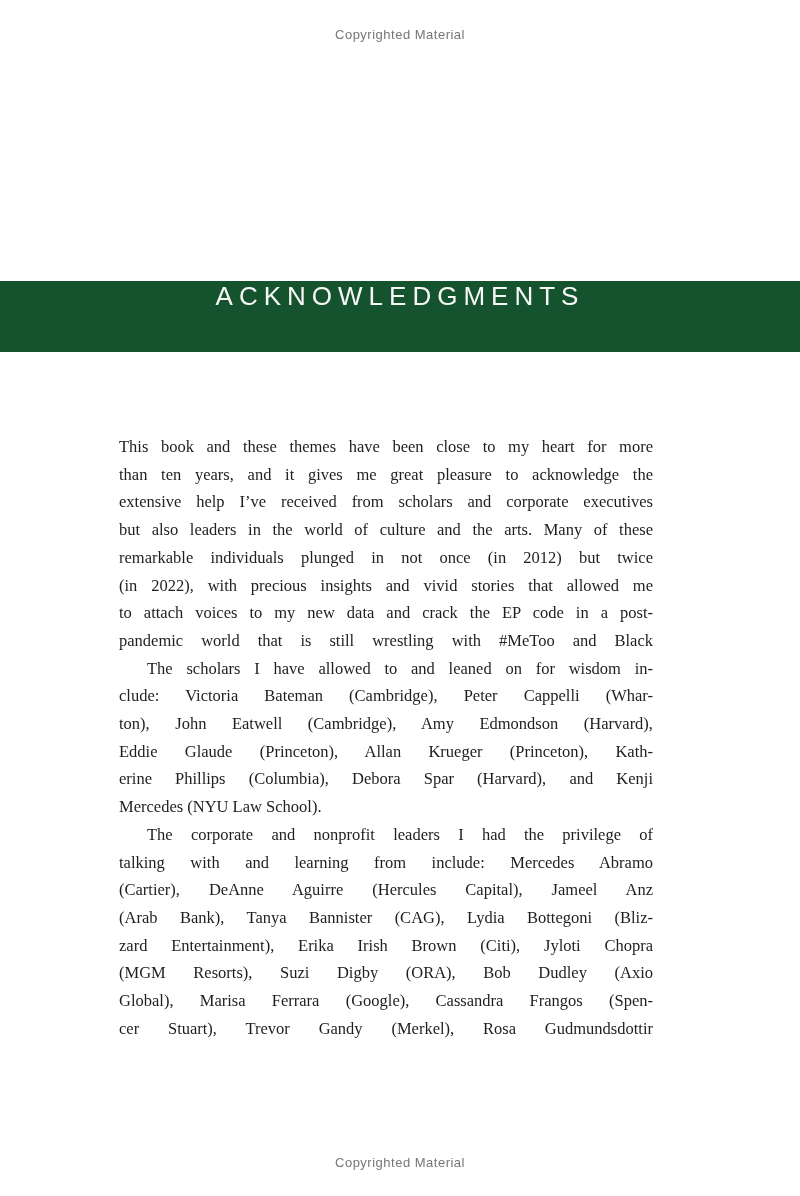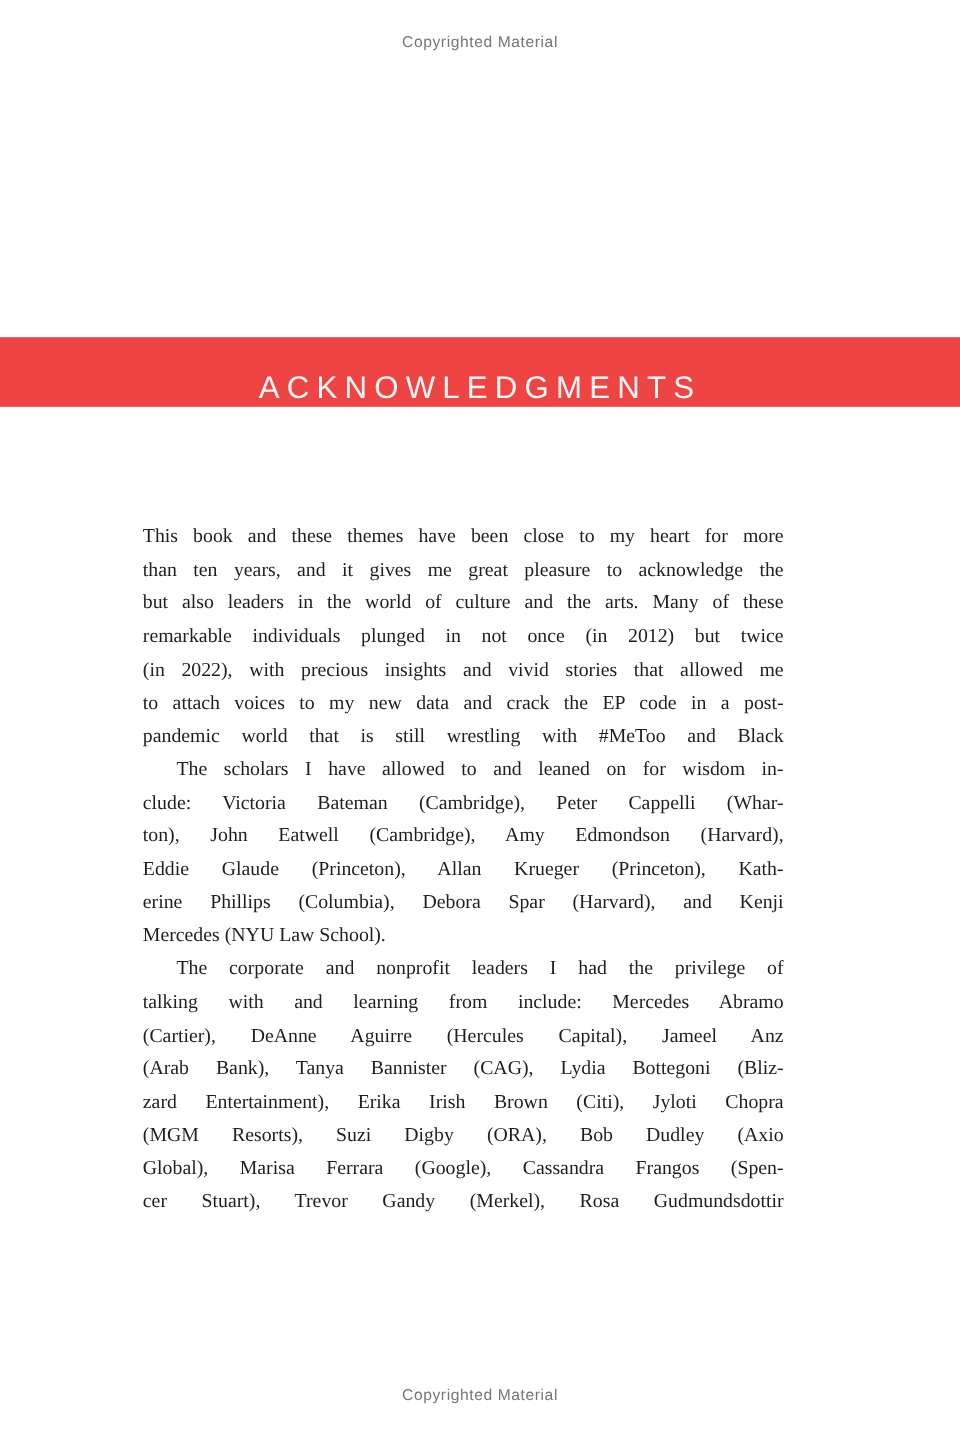--- a/index.html
+++ b/index.html
@@ -25,24 +25,24 @@
     color: #767676;
   }
   .notice.top { top: 27px; }
   .notice.bottom { top: 1155px; }
 
   .banner {
     position: absolute;
     top: 281px;
     left: 0;
     width: 800px;
-    height: 58px;
-    background: #ef4444;
+    height: 71px;
+    background: #14532d;
     display: flex;
-    align-items: flex-end;
+    align-items: flex-start;
     justify-content: center;
   }
   .banner .chapter-title {
     margin: 0;
     color: #f7f7f7;
     font-family: "Liberation Sans", sans-serif;
     font-weight: 400;
     font-size: 26px;
     letter-spacing: 6px;
     text-transform: uppercase;
@@ -75,20 +75,21 @@
 
   <div class="notice top">Copyrighted Material</div>
 
   <div class="banner">
     <h1 class="chapter-title">ACKNOWLEDGMENTS</h1>
   </div>
 
   <div class="body-text">
       <div class="line">This book and these themes have been close to my heart for more</div>
       <div class="line">than ten years, and it gives me great pleasure to acknowledge the</div>
+      <div class="line">extensive help I’ve received from scholars and corporate executives</div>
       <div class="line">but also leaders in the world of culture and the arts. Many of these</div>
       <div class="line">remarkable individuals plunged in not once (in 2012) but twice</div>
       <div class="line">(in 2022), with precious insights and vivid stories that allowed me</div>
       <div class="line">to attach voices to my new data and crack the EP code in a post-</div>
       <div class="line">pandemic world that is still wrestling with #MeToo and Black</div>
       <div class="line indent">The scholars I have allowed to and leaned on for wisdom in-</div>
       <div class="line">clude: Victoria Bateman (Cambridge), Peter Cappelli (Whar-</div>
       <div class="line">ton), John Eatwell (Cambridge), Amy Edmondson (Harvard),</div>
       <div class="line">Eddie Glaude (Princeton), Allan Krueger (Princeton), Kath-</div>
       <div class="line">erine Phillips (Columbia), Debora Spar (Harvard), and Kenji</div>

